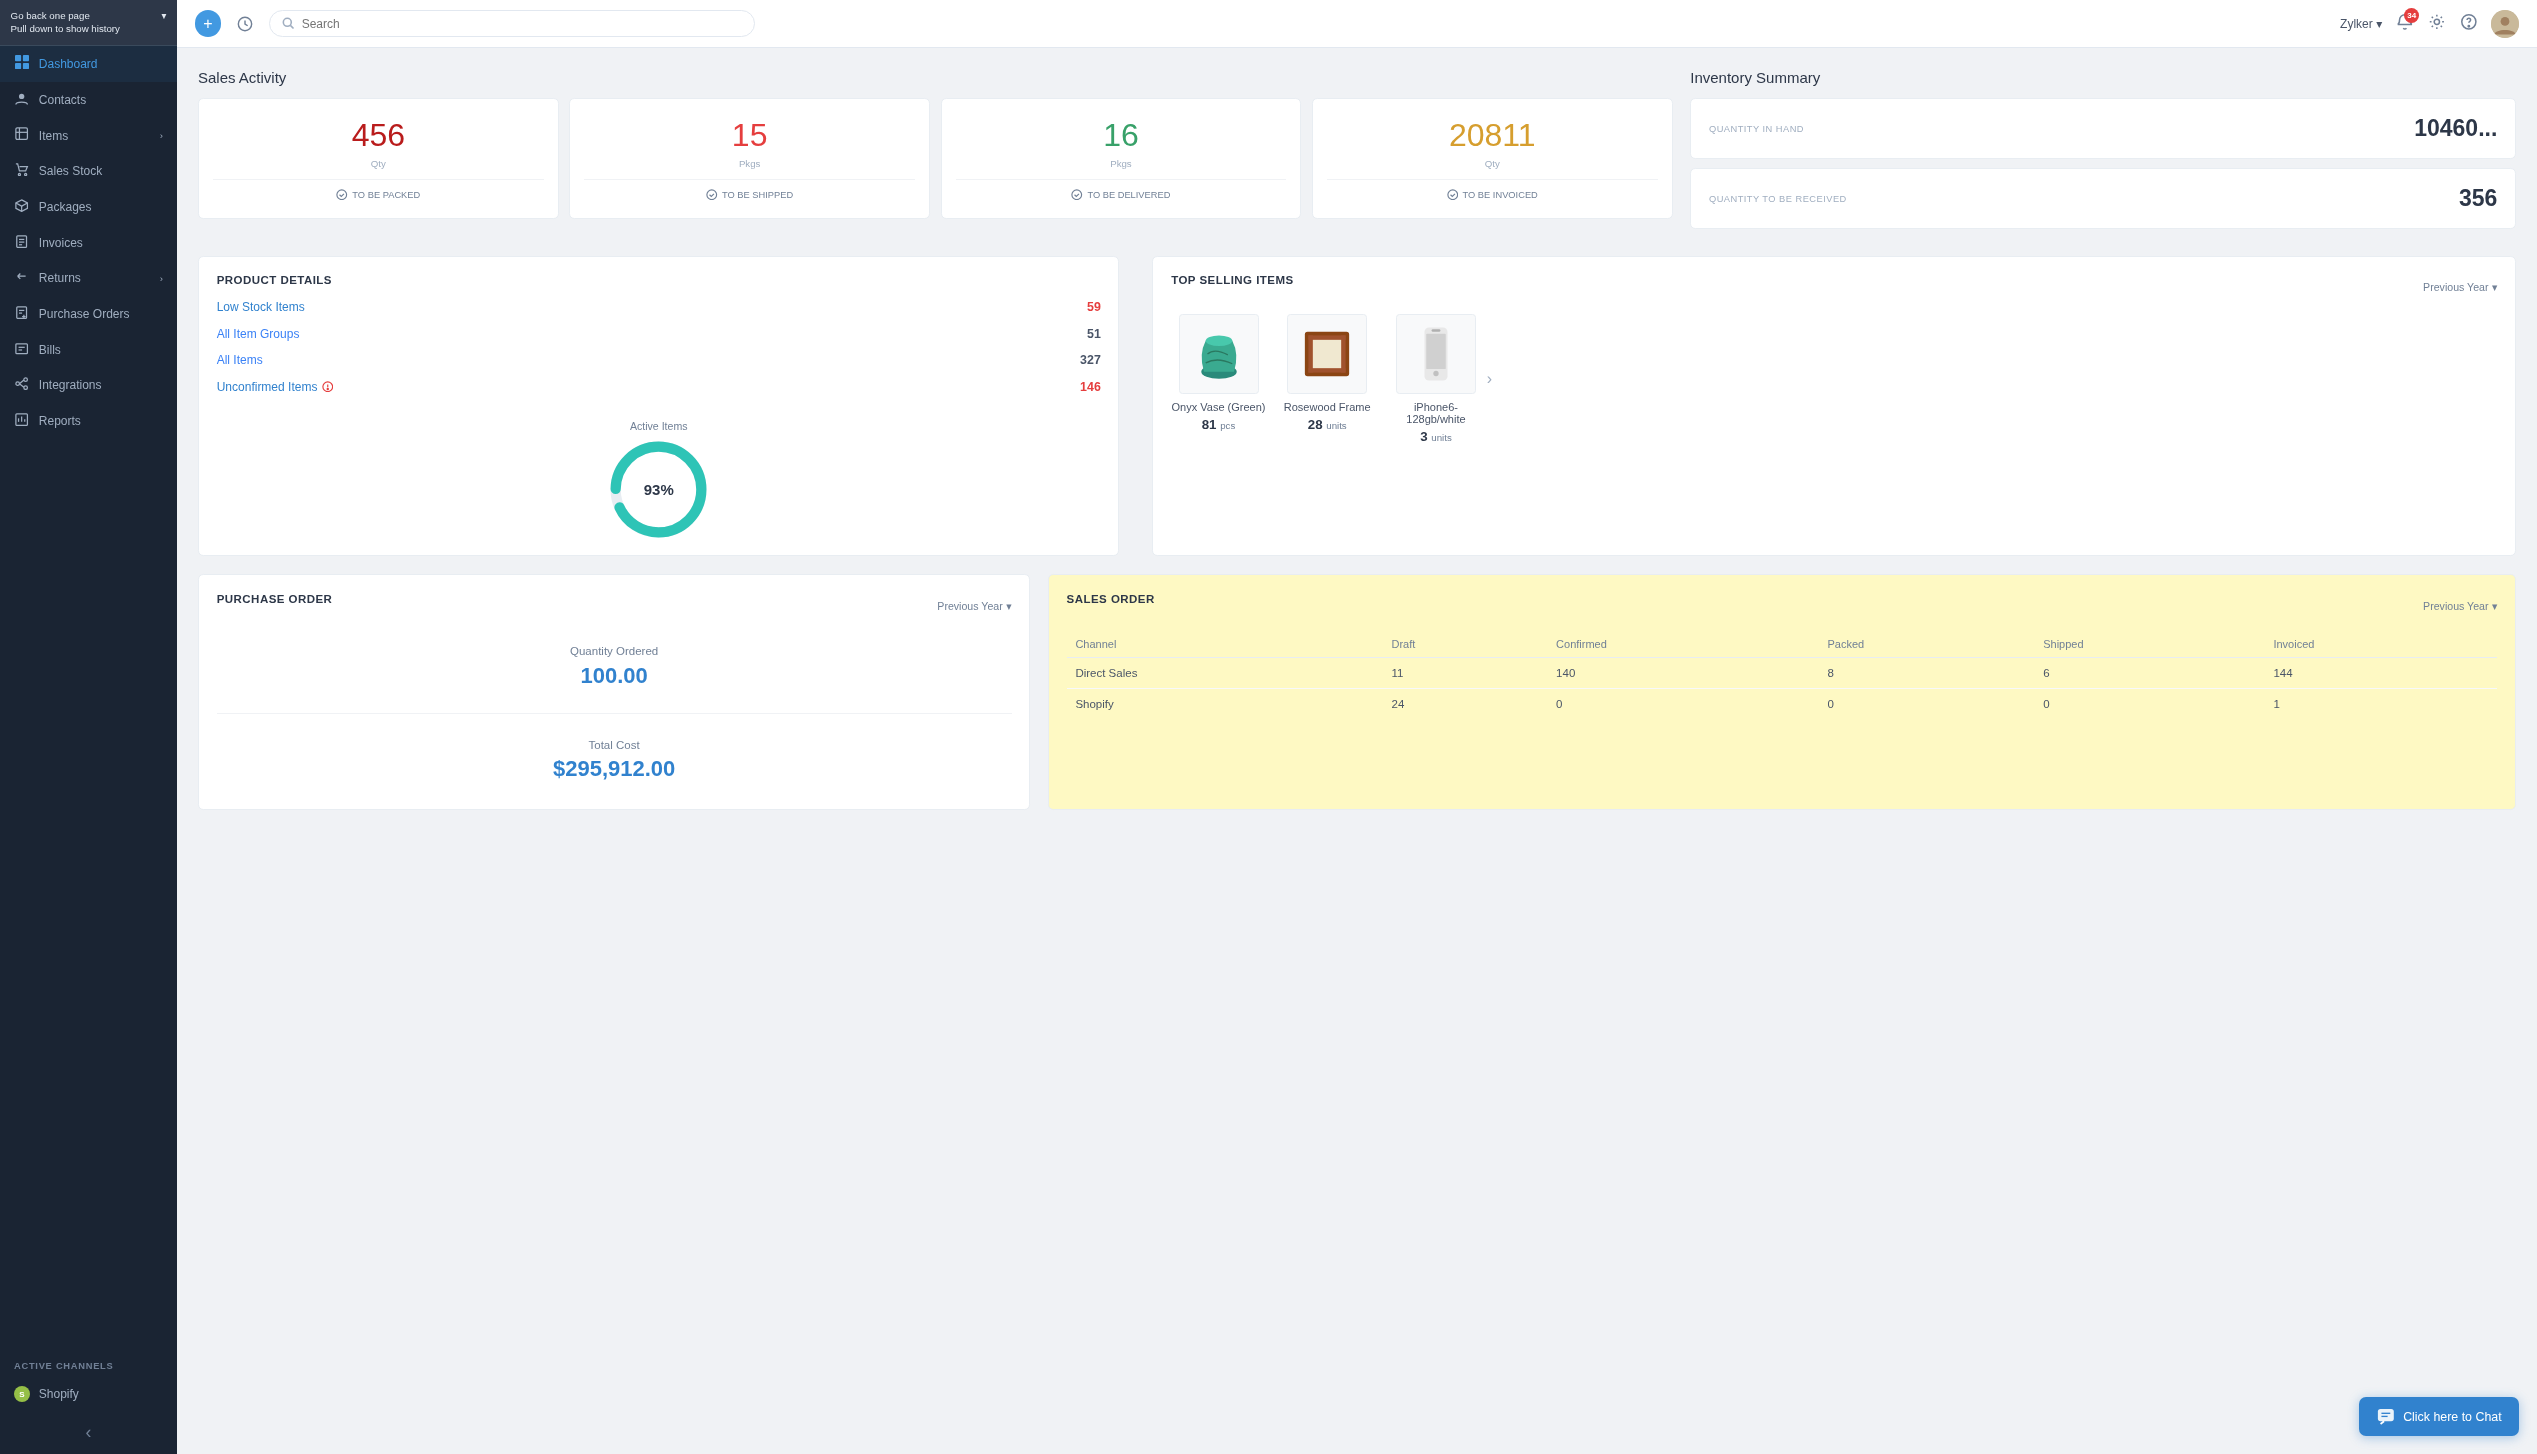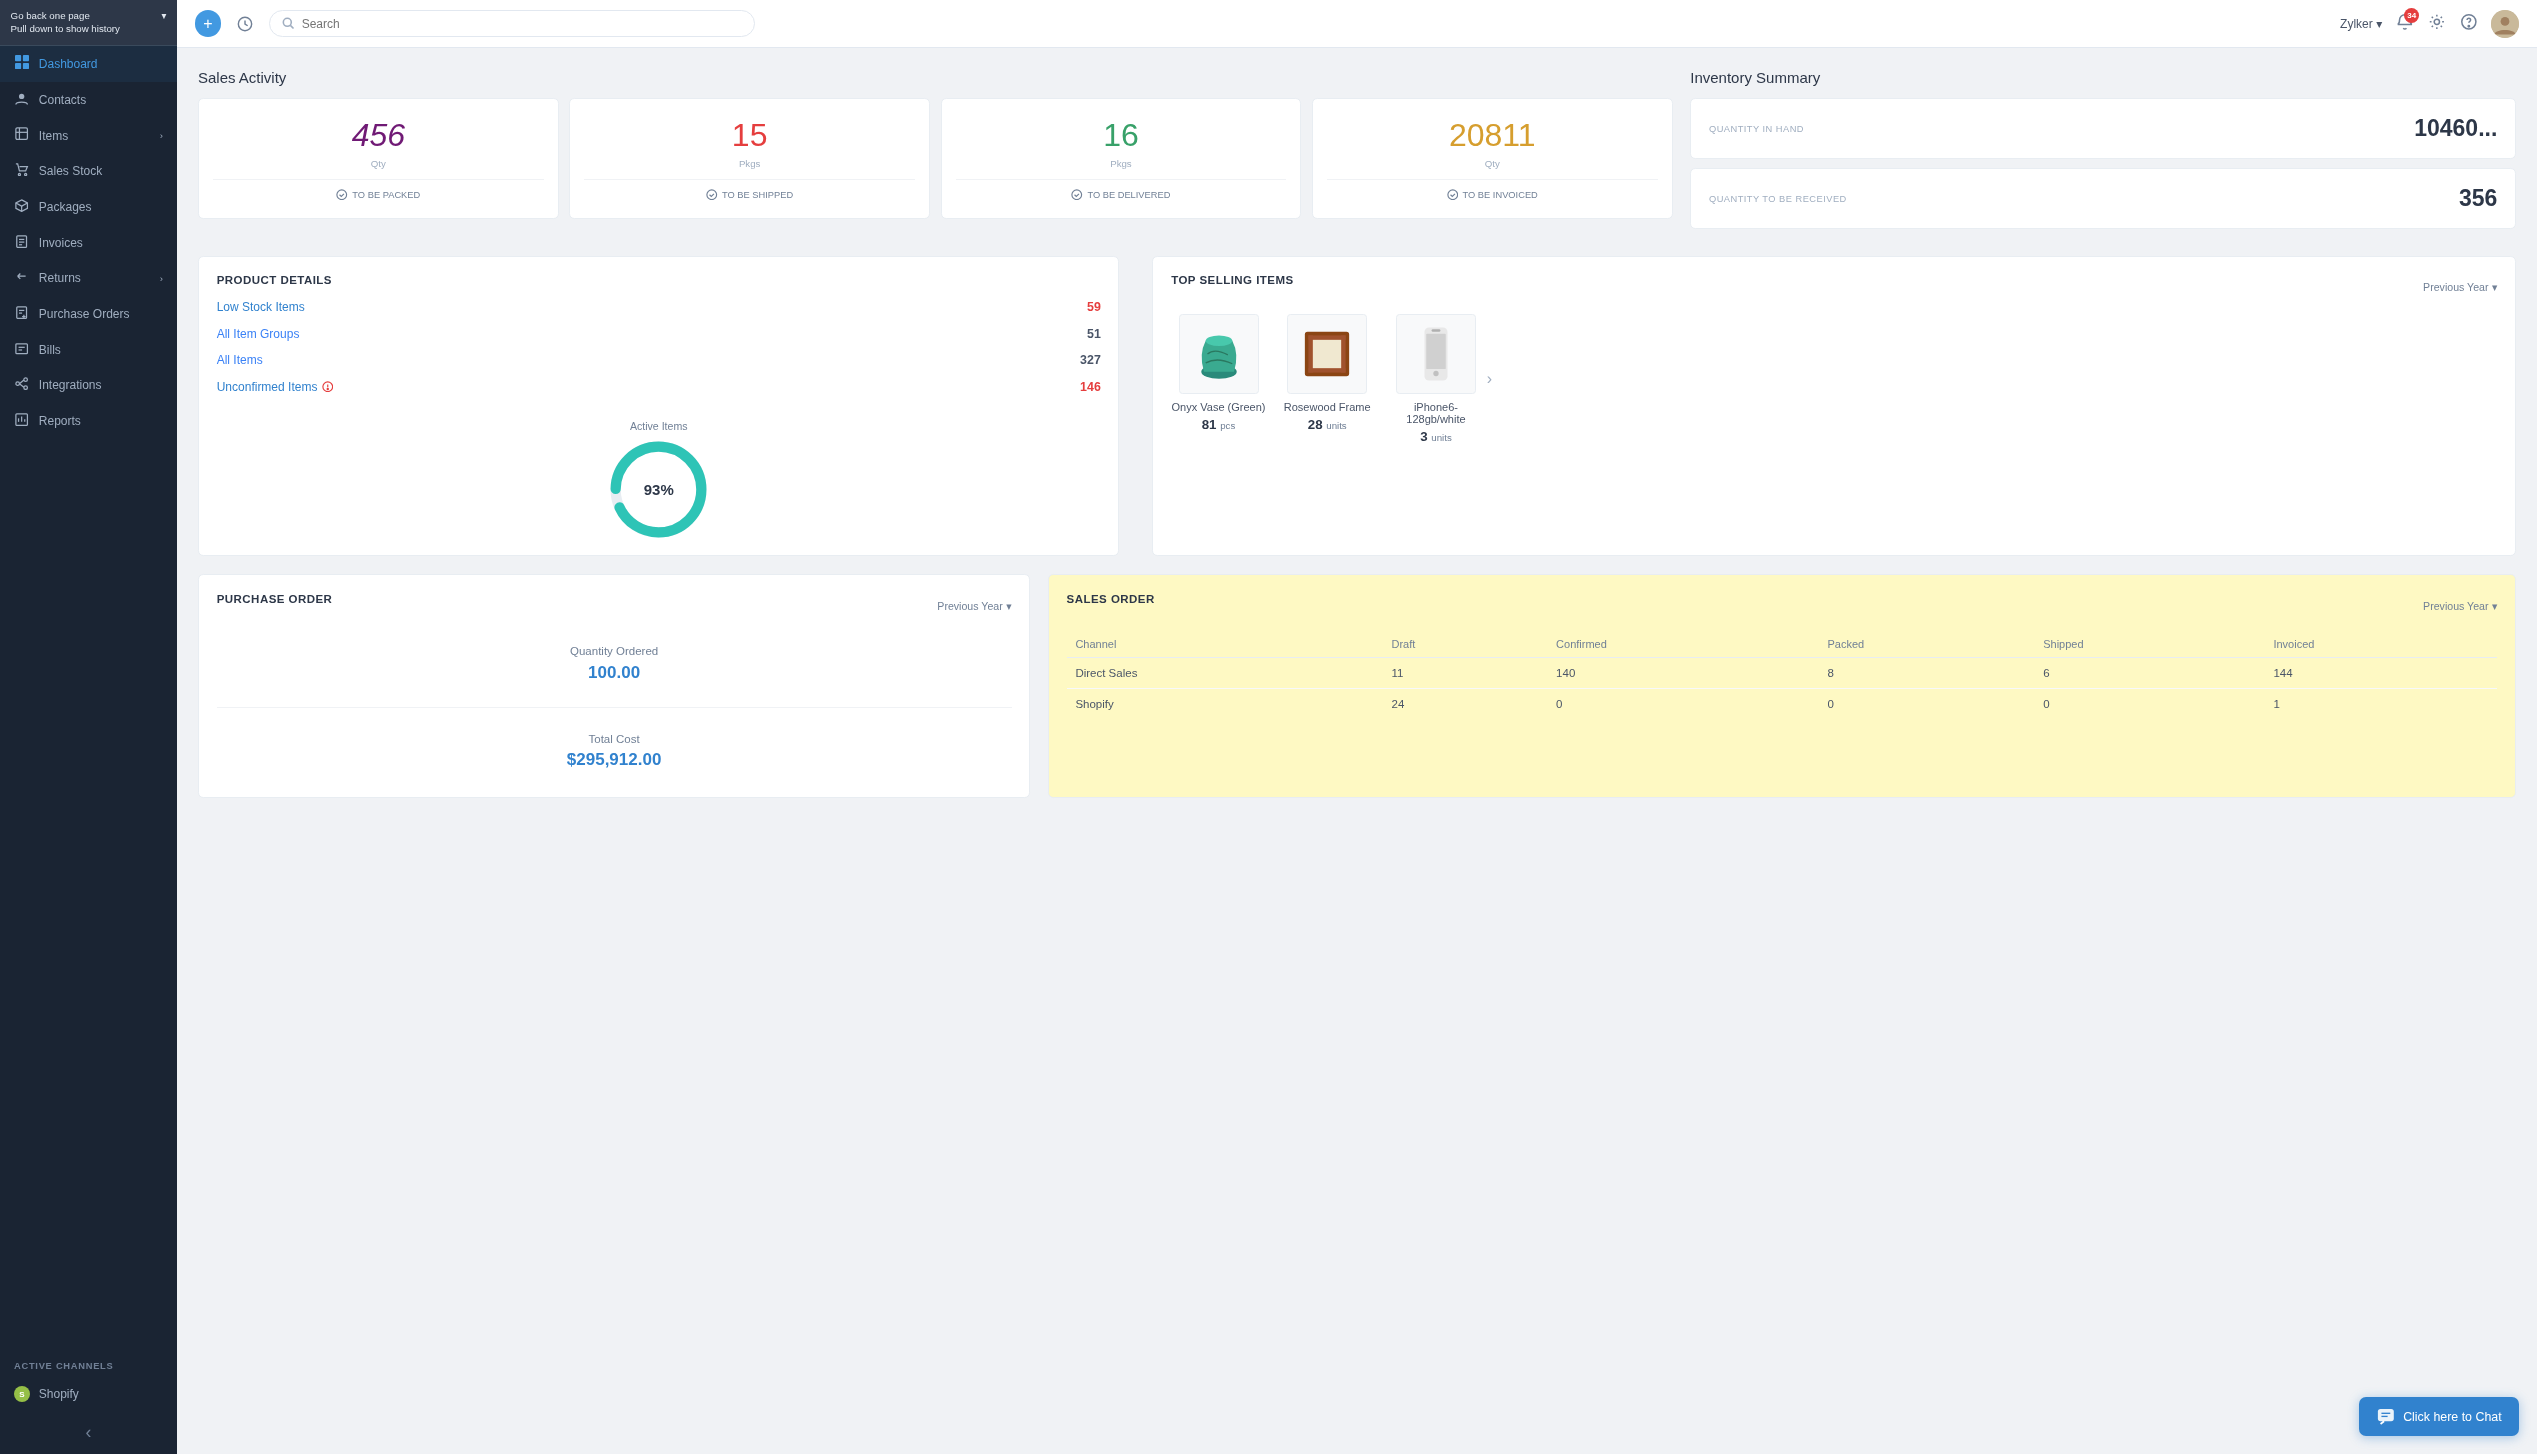--- a/index.html
+++ b/index.html
@@ -42,21 +42,21 @@
     
     .sales-section { display: flex; gap: 17.7px; }
     .sales-activity { flex: 2.5; }
     .inventory-summary { flex: 1.4; }
 
     .activity-cards { display: flex; gap: 10.6px; }
     .activity-card { flex: 1; background: #fff; border: 0.9px solid #e8edf2; border-radius: 5.3px; padding: 17.7px 14px; text-align: center; }
     .activity-card .big-num { font-size: 32px; font-weight: 500; margin-bottom: 3.5px; }
     .activity-card .label-small { font-size: 9.7px; color: #a0aec0; margin-bottom: 10.6px; }
     .activity-card .status-row { display: flex; align-items: center; justify-content: center; gap: 4.4px; font-size: 9.3px; color: #718096; border-top: 0.9px solid #f0f2f5; padding-top: 8.8px; margin-top: 3.5px; }
-    .color-blue { color: #701a75; font-style: italic; }
+    .color-blue { color: #b91c1c; }
     .color-red { color: #e53e3e; }
     .color-green { color: #38a169; }
     .color-orange { color: #d69e2e; }
 
     .inv-card { background: #fff; border: 0.9px solid #e8edf2; border-radius: 5.3px; padding: 16px 17.7px; display: flex; align-items: center; justify-content: space-between; margin-bottom: 8.8px; }
     .inv-label { font-size: 9.3px; color: #a0aec0; font-weight: 500; letter-spacing: 0.05em; text-transform: uppercase; }
     .inv-value { font-size: 23px; font-weight: 600; color: #2d3748; }
 
     
     .middle-section { display: flex; gap: 33px; }
@@ -91,21 +91,21 @@
     .item-qty { font-size: 13.3px; font-weight: 700; color: #2d3748; }
     .item-unit { font-size: 9.7px; color: #718096; font-weight: 400; }
     .carousel-arrow { display: flex; align-items: center; justify-content: center; color: #a0aec0; font-size: 16px; cursor: pointer; padding: 0 3.5px; }
 
     
     .bottom-section { display: flex; gap: 17.7px; }
     .purchase-order-card { flex: 1; background: #fff; border: 0.9px solid #e8edf2; border-radius: 5.3px; padding: 17.7px; }
     .po-header { display: flex; align-items: center; justify-content: space-between; margin-bottom: 17.7px; }
     .po-content { text-align: center; padding: 8.8px 0; }
     .po-sublabel { font-size: 11.5px; color: #718096; margin-bottom: 5.3px; }
-    .po-value { font-size: 17px; font-weight: 600; color: #3182ce; }
+    .po-value { font-size: 22px; font-weight: 600; color: #3182ce; }
     .po-divider { border: none; border-top: 0.9px solid #f0f2f5; margin: 16px 0; }
 
     
     .sales-order-card { flex: 1.8; background: #fef9c3; border: 0.9px solid #e8edf2; border-radius: 5.3px; padding: 17.7px; }
     .so-header { display: flex; align-items: center; justify-content: space-between; margin-bottom: 12.4px; }
     .so-table { width: 100%; border-collapse: collapse; font-size: 11.5px; }
     .so-table th { color: #718096; font-weight: 500; padding: 7px 8.8px; text-align: left; border-bottom: 0.9px solid #e8edf2; font-size: 11px; }
     .so-table td { padding: 8.8px 8.8px; color: #4a5568; border-bottom: 0.9px solid #f7f9fb; }
     .so-table tr:last-child td { border-bottom: none; }
 

